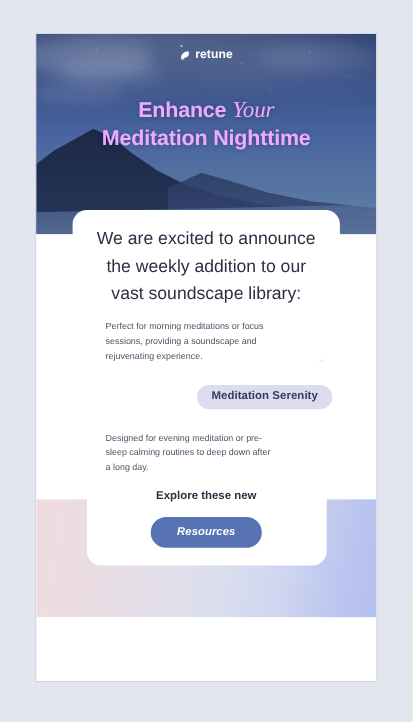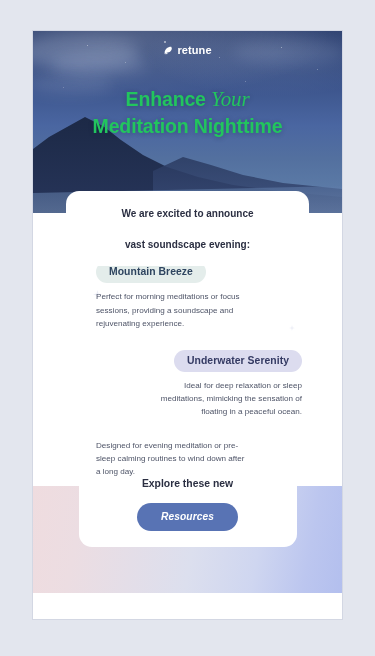--- a/index.html
+++ b/index.html
@@ -65,21 +65,21 @@
   }
   .logo-mark { width:11px; height:11px; display:block; }
   .logo-word {
     color:#ffffff; font-size:11px; font-weight:700;
     letter-spacing:.1px;
   }
 
   .hero-title {
     position:absolute; left:0; right:0; top:55px;
     z-index:4; text-align:center;
-    color:#22c55e;
+    color:#f0abfc;
     font-size:19.5px; font-weight:700;
     line-height:1.32;
     letter-spacing:-.15px;
     text-shadow:0 1px 5px rgba(20,30,60,.32);
     padding:0 32px;
   }
   .hero-title .ital {
     font-family:"Liberation Serif", serif;
     font-style:italic;
     font-weight:400;
@@ -92,22 +92,22 @@
     left:33px; top:160px;
     width:243px;
     background:#ffffff;
     border-radius:13px 13px 0 0;
     padding:15px 20px 13px;
     text-align:center;
     z-index:6;
   }
   .announce p {
     color:#2b2f42;
-    font-size:10px;
-    font-weight:700;
+    font-size:16px;
+    font-weight:400;
     line-height:1.55;
   }
 
   
   .body-wrap {
     position:relative;
     background:#ffffff;
     padding:48px 0 0;
     min-height:216px;
   }
@@ -133,21 +133,21 @@
     margin-top:7px;
   }
 
   .b-left  { padding-left:63px; text-align:left; }
   .b-right { padding-right:40px; text-align:right; }
 
   
   .cta-band {
     position:relative;
     height:107px;
-    margin-top:8px;
+    margin-top:22px;
     background:linear-gradient(100deg,
       #efdcdf 0%, #ecdde2 16%, #e4dee8 34%, #dcdfee 52%, #cfd6f0 72%, #bcc6ef 88%, #b3bfee 100%);
   }
   .cta-card {
     position:absolute;
     left:50%; transform:translateX(-50%);
     top:-16px;
     width:218px;
     background:#ffffff;
     border-radius:0 0 13px 13px;
@@ -230,22 +230,22 @@
 
       <h1 class="hero-title">
         <span>Enhance </span><span class="ital">Your</span><br>
         <span>Meditation Nighttime</span>
       </h1>
     </div>
 
     <div class="announce">
       <p>
         <span>We are excited to announce</span><br>
-        <br>
-        <span>vast soundscape evening:</span>
+        <span>the weekly addition to our</span><br>
+        <span>vast soundscape library:</span>
       </p>
     </div>
 
     <div class="body-wrap">
 
       <svg class="sparkle" style="left:238px;top:10px;width:9px;height:9px;" viewBox="0 0 10 10">
           <path d="M5 0 L6 4 L10 5 L6 6 L5 10 L4 6 L0 5 L4 4 Z" fill="#c6cbe4"></path>
         </svg>
       <svg class="sparkle" style="left:268px;top:-6px;width:7px;height:7px;opacity:.4;" viewBox="0 0 10 10">
           <path d="M5 0 L6 4 L10 5 L6 6 L5 10 L4 6 L0 5 L4 4 Z" fill="#c6cbe4"></path>
@@ -262,26 +262,25 @@
       <svg class="sparkle" style="left:256px;top:112px;width:6px;height:6px;opacity:.35;" viewBox="0 0 10 10">
           <path d="M5 0 L6 4 L10 5 L6 6 L5 10 L4 6 L0 5 L4 4 Z" fill="#c6cbe4"></path>
         </svg>
 
       <div class="block b-left">
         <span class="pill" style="background: rgb(228, 237, 235); color: rgb(47, 69, 96);">Mountain Breeze</span>
         <div class="desc" style="max-width:150px;">Perfect for morning meditations or focus sessions, providing a soundscape and rejuvenating experience.</div>
       </div>
 
       <div class="block b-right">
-        <span class="pill" style="background: rgb(220, 220, 239); color: rgb(52, 58, 99);">Underwater Serenity</span>
-        <div class="desc" style="max-width:152px;margin-left:auto;">Ideal for deep relaxation or sleep meditations, mimicking the sensation of floating in a peaceful ocean.</div>
+        <span class="pill" style="background: rgb(220, 220, 239); color: rgb(52, 58, 99);">Meditation Serenity</span>
       </div>
 
       <div class="block b-left">
-        <div class="desc" style="max-width:150px;">Designed for evening meditation or pre-sleep calming routines to wind down after a long day.</div>
+        <div class="desc" style="max-width:150px;">Designed for evening meditation or pre-sleep calming routines to deep down after a long day.</div>
       </div>
 
       <div class="cta-band">
         <div class="cta-card">
           <div class="cta-text">
             <span>Explore these new</span><br>
           </div>
           <button class="cta-btn" style="background: rgb(88, 115, 180);">Resources</button>
         </div>
       </div>

